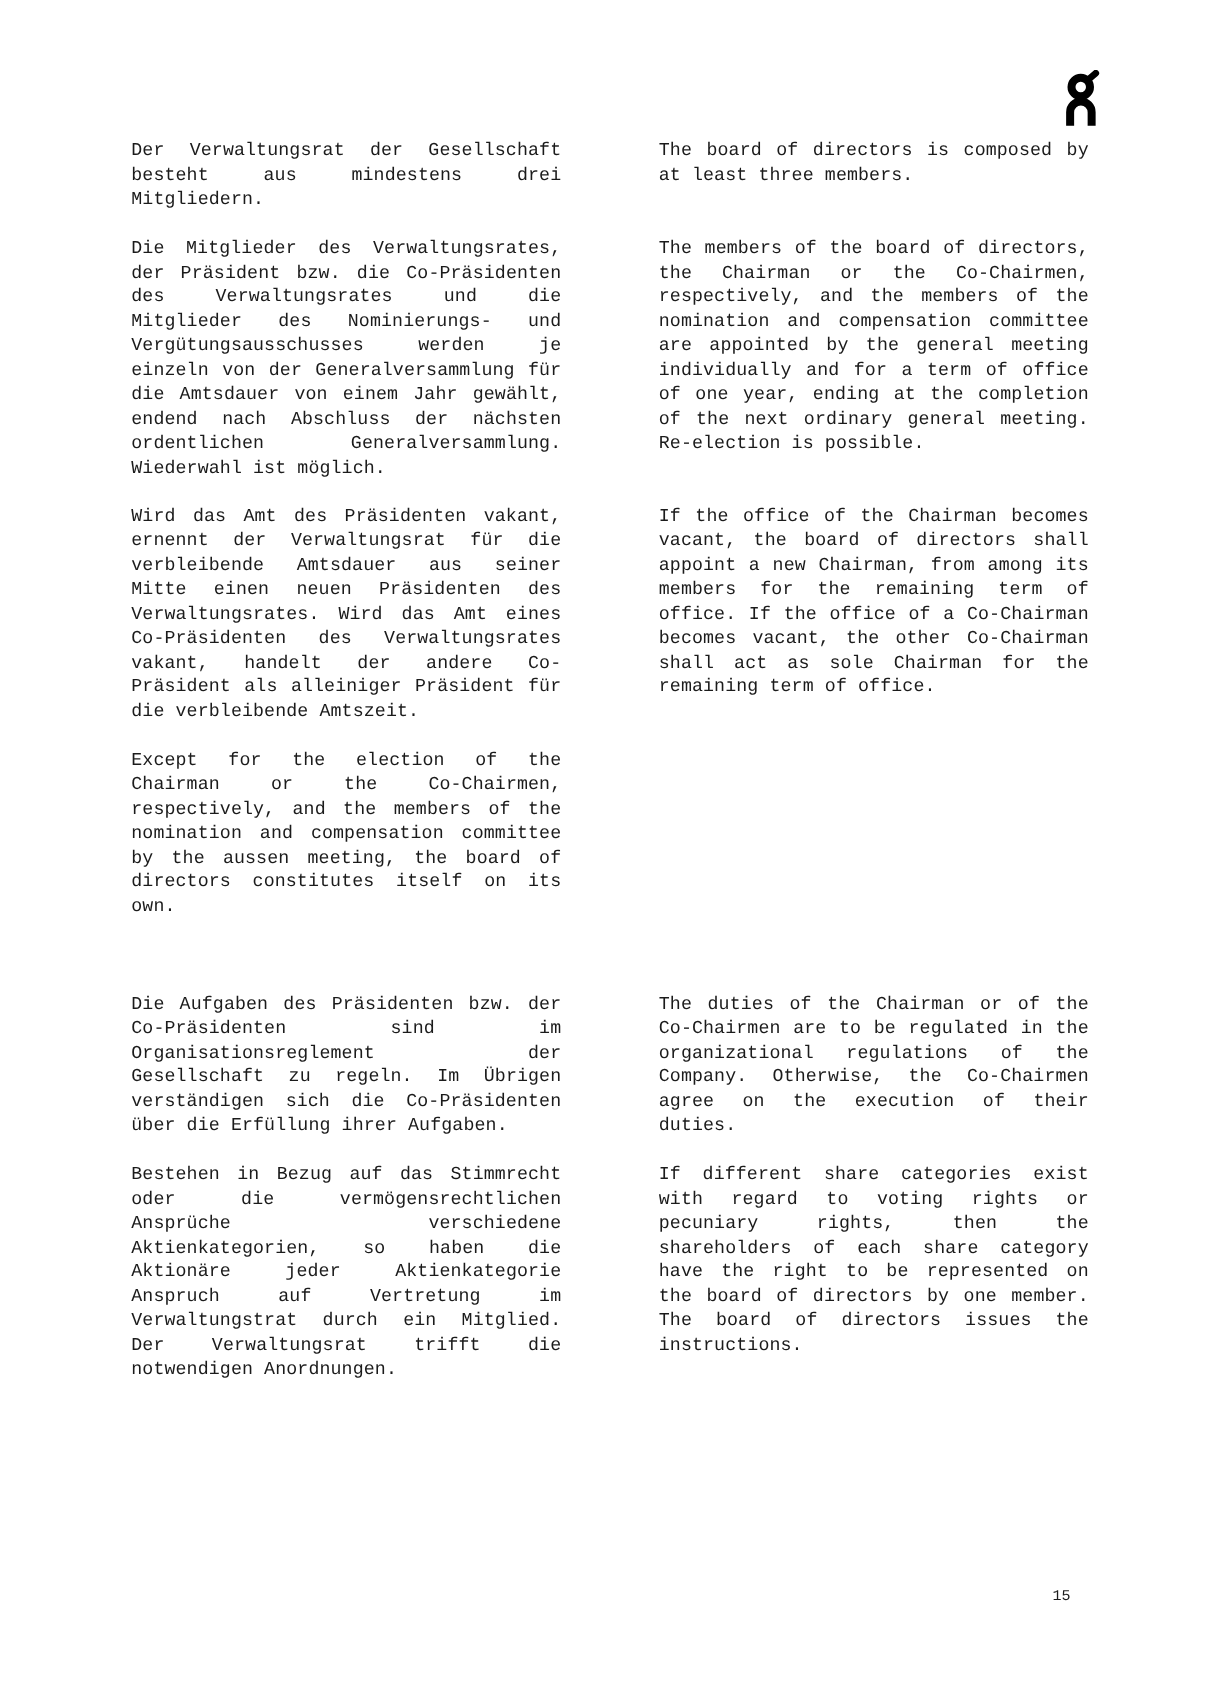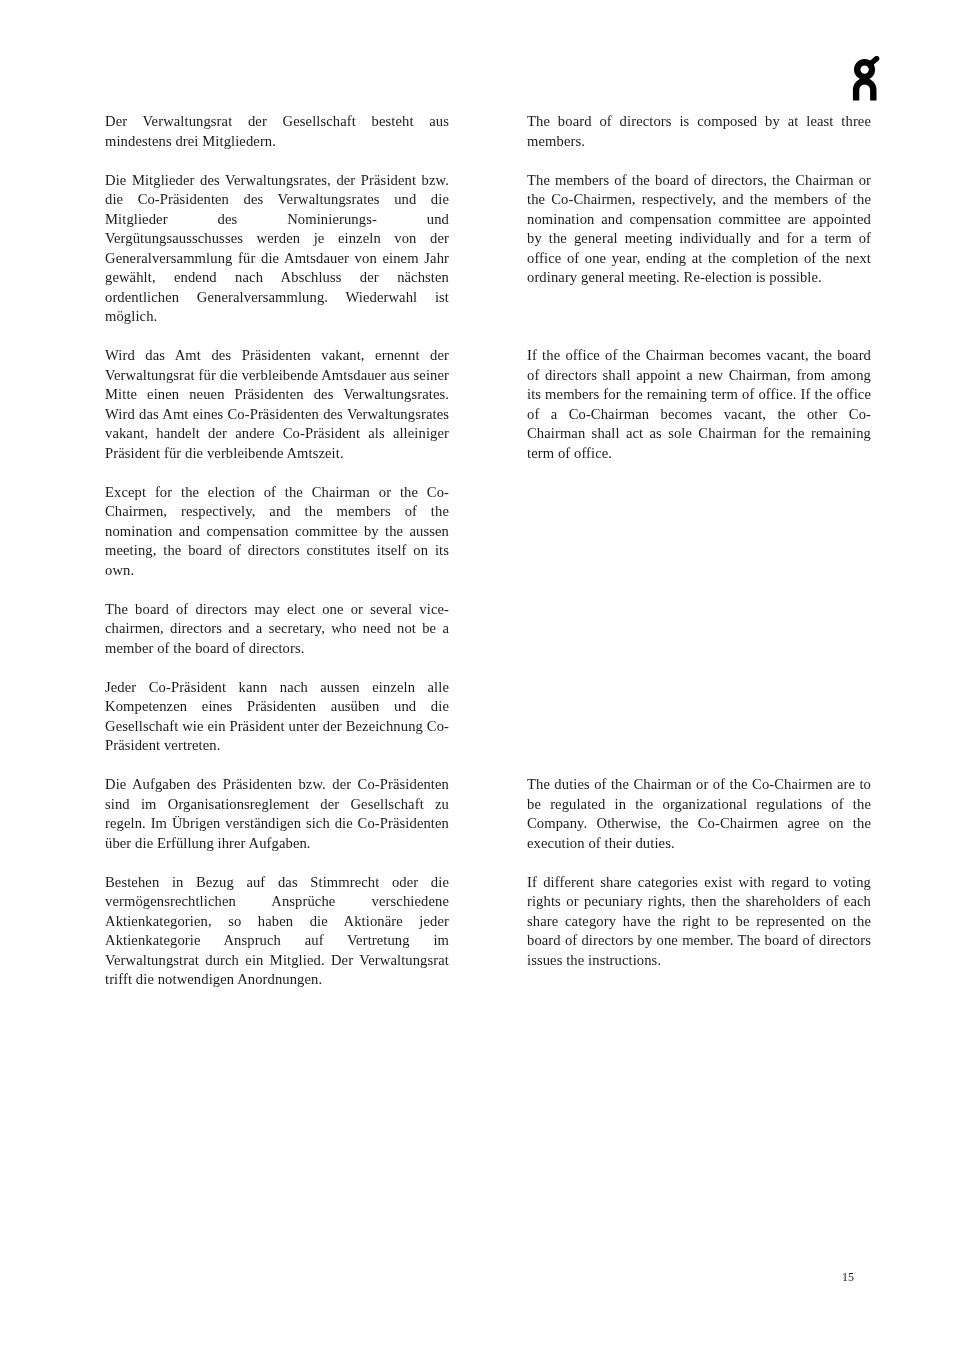--- a/index.html
+++ b/index.html
@@ -6,21 +6,21 @@
     margin: 0;
     padding: 0;
     background: #ffffff;
   }
   .page {
     position: relative;
     width: 965px;
     height: 1365px;
     background: #ffffff;
     overflow: hidden;
-    font-family: Liberation Serif, serif;
+    font-family: Liberation Mono, monospace;
     color: #1b1b1b;
     border-radius: 32px;
   }
   .logo {
     position: absolute;
     left: 852px;
     top: 56px;
     width: 29px;
     height: 45px;
   }
@@ -81,25 +81,23 @@
     <div class="row">
       <div class="cell">Wird das Amt des Präsidenten vakant, ernennt der Verwaltungsrat für die verbleibende Amtsdauer aus seiner Mitte einen neuen Präsidenten des Verwaltungsrates. Wird das Amt eines Co-Präsidenten des Verwaltungsrates vakant, handelt der andere Co-Präsident als alleiniger Präsident für die verbleibende Amtszeit.</div>
       <div class="cell">If the office of the Chairman becomes vacant, the board of directors shall appoint a new Chairman, from among its members for the remaining term of office. If the office of a Co-Chairman becomes vacant, the other Co-Chairman shall act as sole Chairman for the remaining term of office.</div>
     </div>
 
     <div class="row">
       <div class="cell">Except for the election of the Chairman or the Co-Chairmen, respectively, and the members of the nomination and compensation committee by the aussen meeting, the board of directors constitutes itself on its own.</div>
     </div>
 
     <div class="row">
-      <div class="cell">The board of directors may elect one or several vice-chairmen, directors and a secretary, who need not be a member of the board of directors.</div>
     </div>
 
     <div class="row">
-      <div class="cell">Jeder Co-Präsident kann nach aussen einzeln alle Kompetenzen eines Präsidenten ausüben und die Gesellschaft wie ein Präsident unter der Bezeichnung Co-Präsident vertreten.</div>
     </div>
 
     <div class="row">
       <div class="cell">Die Aufgaben des Präsidenten bzw. der Co-Präsidenten sind im Organisationsreglement der Gesellschaft zu regeln. Im Übrigen verständigen sich die Co-Präsidenten über die Erfüllung ihrer Aufgaben.</div>
       <div class="cell">The duties of the Chairman or of the Co-Chairmen are to be regulated in the organizational regulations of the Company. Otherwise, the Co-Chairmen agree on the execution of their duties.</div>
     </div>
 
     <div class="row">
       <div class="cell">Bestehen in Bezug auf das Stimmrecht oder die vermögensrechtlichen Ansprüche verschiedene Aktienkategorien, so haben die Aktionäre jeder Aktienkategorie Anspruch auf Vertretung im Verwaltungstrat durch ein Mitglied. Der Verwaltungsrat trifft die notwendigen Anordnungen.</div>
       <div class="cell">If different share categories exist with regard to voting rights or pecuniary rights, then the shareholders of each share category have the right to be represented on the board of directors by one member. The board of directors issues the instructions.</div>

